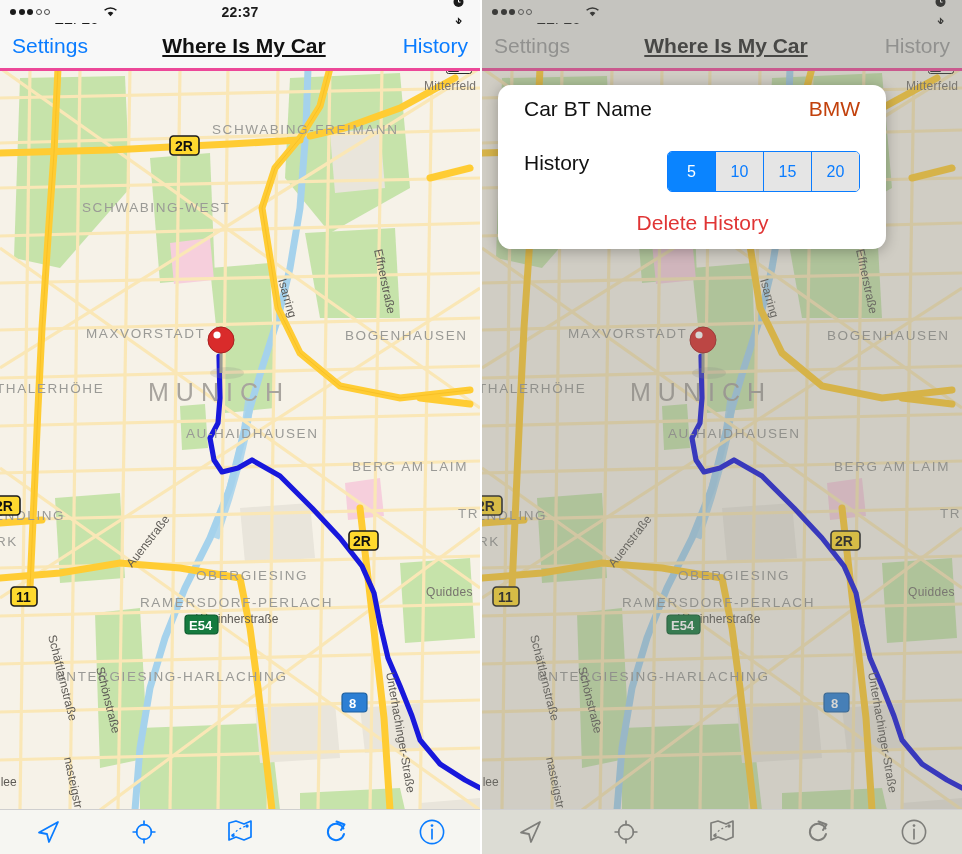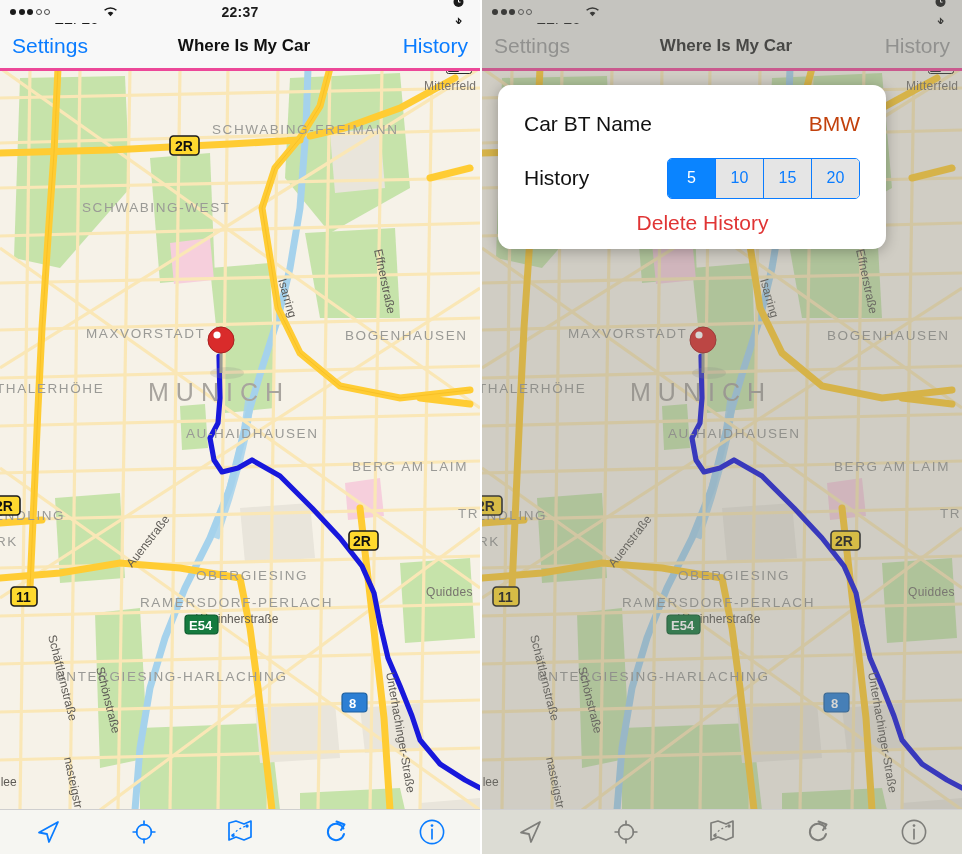--- a/index.html
+++ b/index.html
@@ -22,21 +22,21 @@
   .sb-right{position:absolute;right:8px;display:flex;align-items:center;gap:6px;flex-direction:column;}
   .batt-pct{font-size:13px;}
   .batt{position:relative;width:24px;height:11px;border:1px solid #2a2a2a;border-radius:2.5px;}
   .batt::after{content:"";position:absolute;right:-3.5px;top:3px;width:2px;height:5px;background:#2a2a2a;border-radius:0 1px 1px 0;}
   .batt-fill{position:absolute;left:1px;top:1px;bottom:1px;width:45%;background:#2a2a2a;border-radius:1px;}
 
   
   .navbar{position:relative;height:44px;background:#F8F8F8;border-bottom:3px solid #ec4899;
     display:flex;align-items:center;z-index:30;}
   .nav-left{position:absolute;left:12px;font-size:21px;color:#0A7CFF;}
-  .nav-title{position:absolute;left:8px;right:0;text-align:center;font-size:17px;font-weight:bold;color:#111;}
+  .nav-title{position:absolute;left:8px;right:0;text-align:center;font-size:21px;font-weight:bold;color:#111;text-decoration:underline;}
   .nav-right{position:absolute;right:12px;font-size:21px;color:#0A7CFF;}
   .panel.right .nav-left,.panel.right .nav-right{color:#9a9a9a;}
   .panel.right .nav-title{color:#2e2e2e;}
   .panel.right .navbar{background:#E6E5E0;}
   .panel.right .statusbar{background:#E6E5E0;}
 
   
   .map{position:absolute;left:0;top:68px;width:480px;height:742px;overflow:hidden;background:#F4F1E9;}
   .map svg{position:absolute;left:0;top:0;}
   .dimlayer{position:absolute;left:0;top:0;width:480px;height:854px;background:rgba(128,128,120,.32);z-index:40;pointer-events:none;}
@@ -44,21 +44,21 @@
   
   .toolbar{position:absolute;left:0;bottom:0;width:480px;height:44px;background:#F6F6F2;
     border-top:1px solid #cfcfcf;display:flex;align-items:center;justify-content:space-around;z-index:45;}
   .tb-icon{width:44px;height:32px;display:flex;align-items:center;justify-content:center;color:#0A7CFF;}
   .panel.right .toolbar{background:#DCDCD4;}
   .panel.right .tb-icon{color:#7e7e7a;}
 
   
   .popup{position:absolute;left:16px;top:85px;width:388px;background:#fff;border-radius:13px;
     box-shadow:0 2px 14px rgba(0,0,0,.28);z-index:50;padding:12px 0 14px 0;}
-  .prow{display:flex;align-items:center;padding:0 26px;height:54px;}
+  .prow{display:flex;align-items:flex-start;padding:0 26px;height:54px;}
   .prow .plabel{font-size:21px;color:#111;flex:0 0 auto;}
   .prow .pvalue{margin-left:auto;font-size:21px;color:#c2410c;font-weight:500;}
   .seg{margin-left:auto;display:flex;border:1px solid #0A7CFF;border-radius:5px;overflow:hidden;height:39px;}
   .segbtn{width:47px;display:flex;align-items:center;justify-content:center;font-size:16px;
     color:#0A7CFF;background:#e5e5e5;border-right:1px solid #0A7CFF;}
   .segbtn:last-child{border-right:none;}
   .segbtn.sel{background:#0A84FF;color:#fff;}
   .pdel{text-align:center;font-size:21px;color:#E03434;padding-top:6px;margin-left:21px;}
 </style>
 </head>

